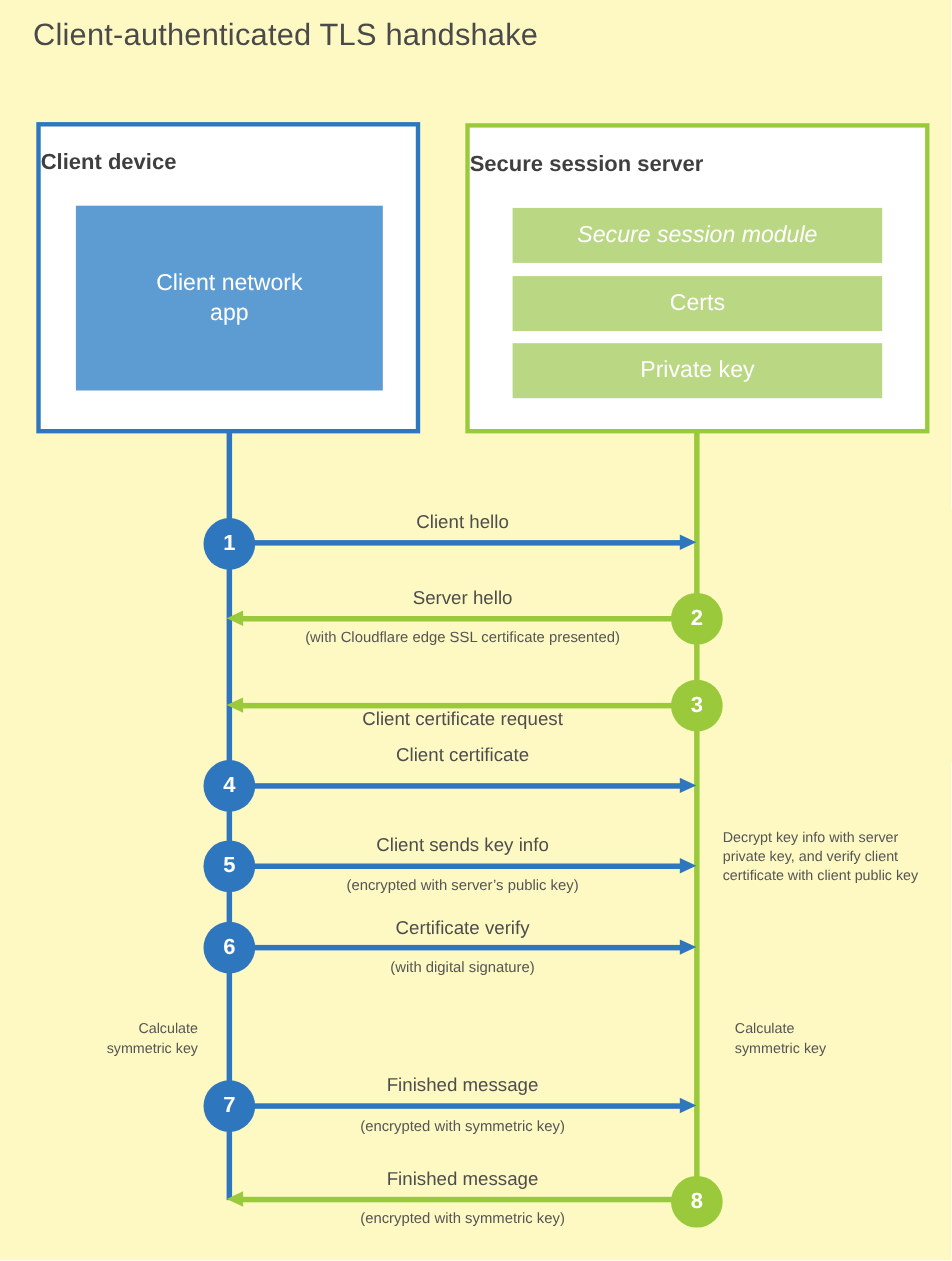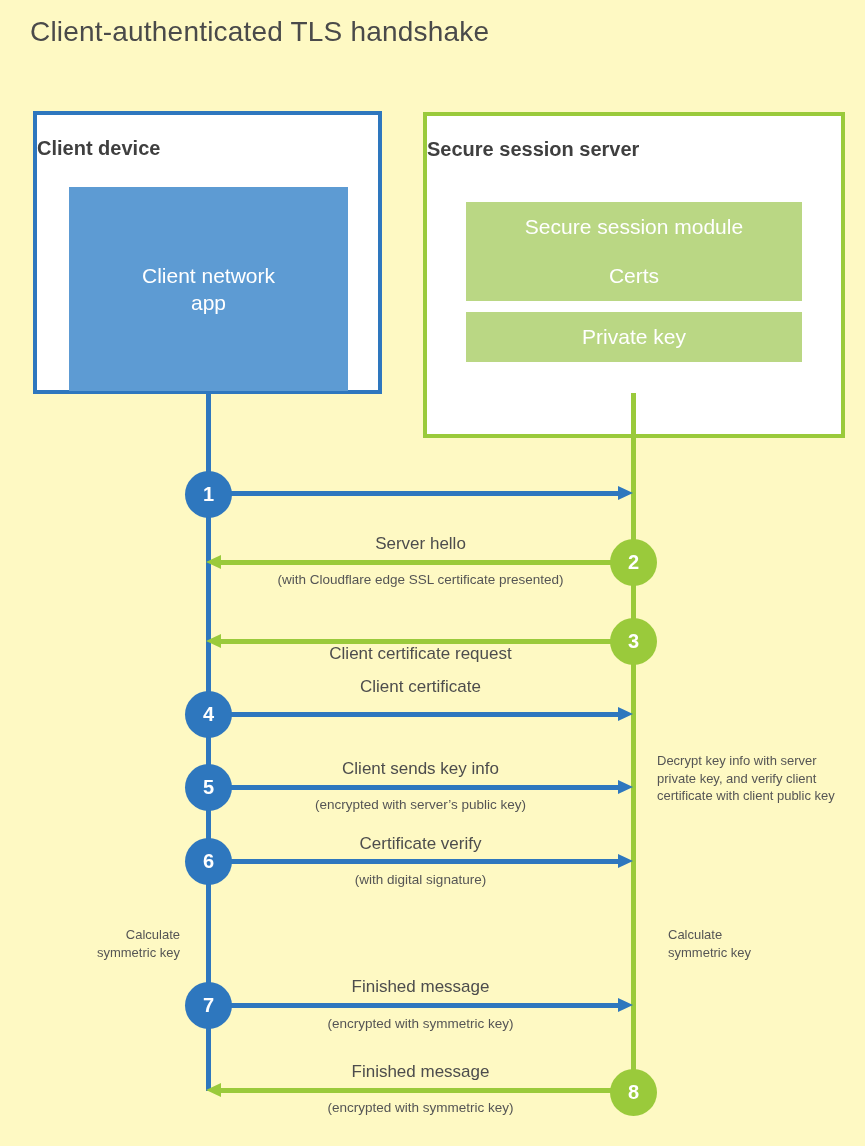--- a/index.html
+++ b/index.html
@@ -10,36 +10,36 @@
   .abs{position:absolute;}
 
   
   .page-title{
     left:30px;top:16px;font-size:28px;font-weight:300;color:#4a4a4a;letter-spacing:.2px;
   }
 
   
   .actor-box{background:#ffffff;box-sizing:border-box;}
   .client-box{left:33px;top:111px;width:349px;height:283px;border:4px solid #2e77be;}
-  .server-box{left:423px;top:112px;width:422px;height:326px;border:4px solid #9aca3b;}
+  .server-box{left:423px;top:112px;width:422px;height:282px;border:4px solid #9aca3b;}
   .actor-title{
     position:absolute;left:0;right:0;top:22px;text-align:left;
     font-size:20px;font-weight:700;color:#3f3f3f;
   }
   .client-inner{
-    position:absolute;left:32px;top:72px;width:279px;height:204px;background:#5d9bd3;
+    position:absolute;left:32px;top:72px;width:279px;height:168px;background:#5d9bd3;
     display:flex;align-items:center;justify-content:center;text-align:center;
     color:#ffffff;font-size:21px;line-height:1.3;padding:0 56px;box-sizing:border-box;
   }
   .server-bar{
     position:absolute;left:39px;width:336px;height:50px;background:#bad784;
     display:flex;align-items:center;justify-content:center;
     color:#ffffff;font-size:21px;
   }
-  .bar-1{top:86px;} .bar-2{top:135px;} .bar-3{top:196px;}
+  .bar-1{top:73px;font-style:italic;} .bar-2{top:135px;} .bar-3{top:196px;}
 
   
   .lifeline{width:5px;}
   .lifeline.blue{left:206px;top:392px;height:699px;background:#2e77be;}
   .lifeline.green{left:631px;top:393px;height:700px;background:#9aca3b;}
 
   
   .msg-label{
     left:208px;width:425px;text-align:center;font-size:17px;color:#4d4d4d;
   }
@@ -89,20 +89,21 @@
   <div class="abs actor-box server-box">
     <div class="actor-title">Secure session server</div>
     <div class="server-bar bar-1">Secure session module</div>
     <div class="server-bar bar-2">Certs</div>
     <div class="server-bar bar-3">Private key</div>
   </div>
 
   <div class="abs lifeline blue"></div>
   <div class="abs lifeline green"></div>
 
+  <div class="abs msg-label" style="top:465px;">Client hello</div>
   <div class="abs arrow blue right" style="top:491px;">
     <div class="line"></div>
       <div class="head"></div>
   </div>
 
   <div class="abs msg-label" style="top:534px;">Server hello</div>
   <div class="abs arrow green left" style="top:560px;">
     <div class="line"></div>
       <div class="head"></div>
   </div>

